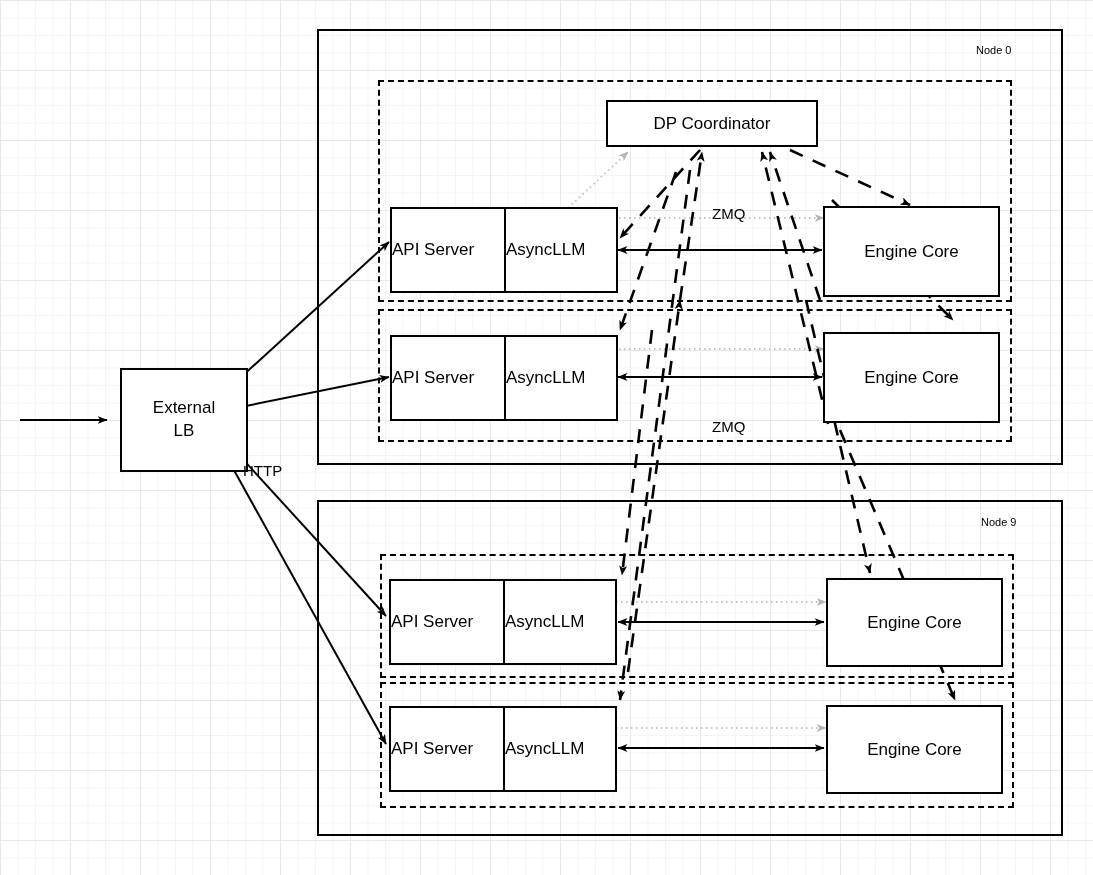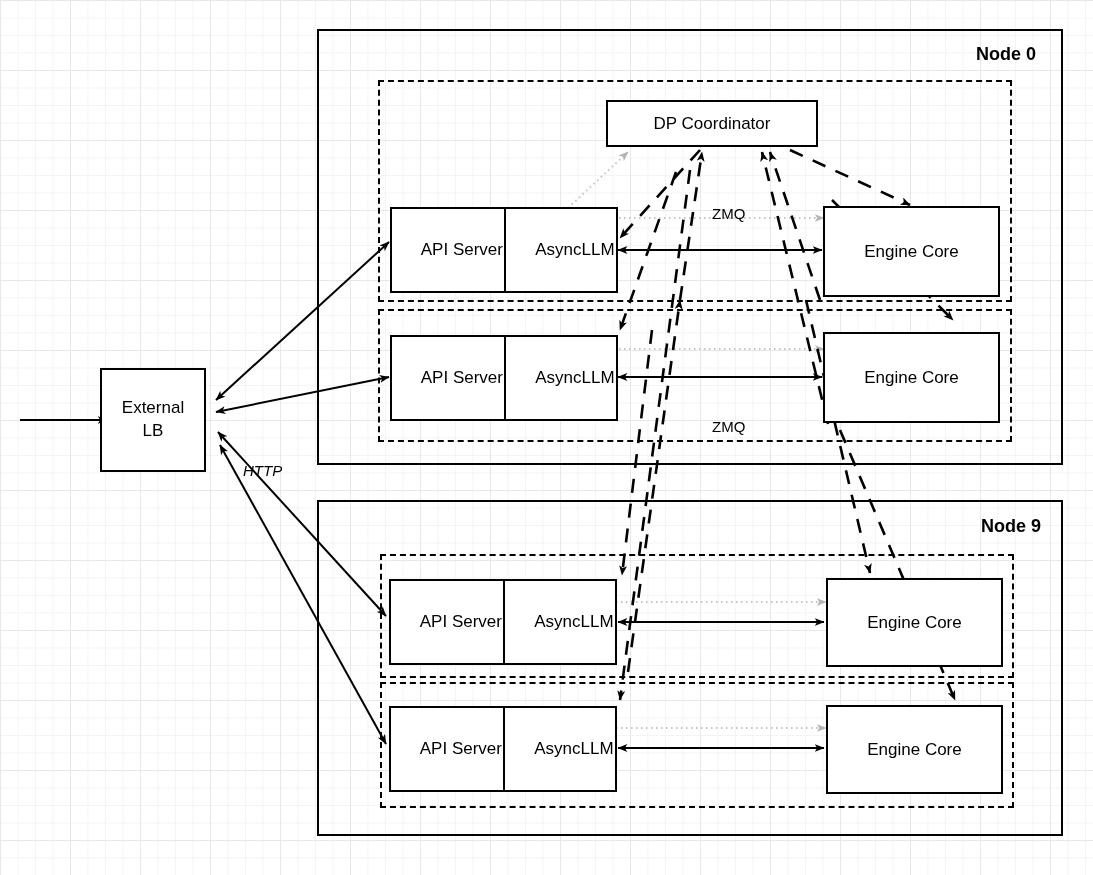--- a/index.html
+++ b/index.html
@@ -30,24 +30,23 @@
     pointer-events: none;
   }
   .node-container {
     position: absolute;
     border: 2px solid #000000;
     background: transparent;
     box-sizing: border-box;
   }
   .node-label {
     position: absolute;
-    font-size: 18px;
-    color: #000000;
-    white-space: nowrap;
-    font-weight: bold;
+    font-size: 11px;
+    color: #000000;
+    white-space: nowrap;
   }
   .group-dashed {
     position: absolute;
     border: 2px dashed #000000;
     box-sizing: border-box;
     background: transparent;
   }
   .solid-box {
     position: absolute;
     border: 2px solid #000000;
@@ -64,26 +63,25 @@
     position: absolute;
     border: 2px solid #000000;
     box-sizing: border-box;
     background: #ffffff;
     display: flex;
     align-items: stretch;
   }
   .split-half {
     display: flex;
     align-items: center;
-    justify-content: center;
+    justify-content: flex-start;
     font-size: 17px;
     color: #000000;
     white-space: nowrap;
     box-sizing: border-box;
-    margin-left: 28px;
   }
   .split-half.left {
     border-right: 2px solid #000000;
   }
   .lb-box {
     position: absolute;
     border: 2px solid #000000;
     box-sizing: border-box;
     background: #ffffff;
     display: flex;
@@ -163,26 +161,26 @@
 
     <line x1="690" y1="170" x2="620" y2="700" stroke="#000" stroke-width="2.6" stroke-dasharray="14 11" marker-end="url(#ah)"></line>
 
     <line x1="652" y1="330" x2="622" y2="575" stroke="#000" stroke-width="2.6" stroke-dasharray="14 11" marker-end="url(#ah)"></line>
 
     <line x1="806" y1="300" x2="870" y2="573" stroke="#000" stroke-width="2.6" stroke-dasharray="14 11" marker-end="url(#ah)"></line>
 
     <line x1="840" y1="430" x2="955" y2="700" stroke="#000" stroke-width="2.6" stroke-dasharray="14 11" marker-end="url(#ah)"></line>
   </svg>
 
-  <div class="lb-box" style="left:100px; top:368px; width:106px; height:104px;justify-content:center;">
+  <div class="lb-box" style="left:120px; top:368px; width:128px; height:104px;justify-content:center;">
     <span>External</span>
     <span>LB</span>
   </div>
 
-  <div class="edge-label" style="left:243px; top:430px;font-style:italic;">HTTP</div>
+  <div class="edge-label" style="left:243px; top:430px;">HTTP</div>
 
   <div class="node-container" style="left:317px; top:29px; width:746px; height:436px;"></div>
   <div class="node-label" style="left:976px; top:44px;">Node 0</div>
 
   <div class="solid-box" style="left:606px; top:100px; width:212px; height:47px;">
     <span>DP Coordinator</span>
   </div>
 
   <div class="group-dashed" style="left:378px; top:80px; width:634px; height:222px;"></div>
 

